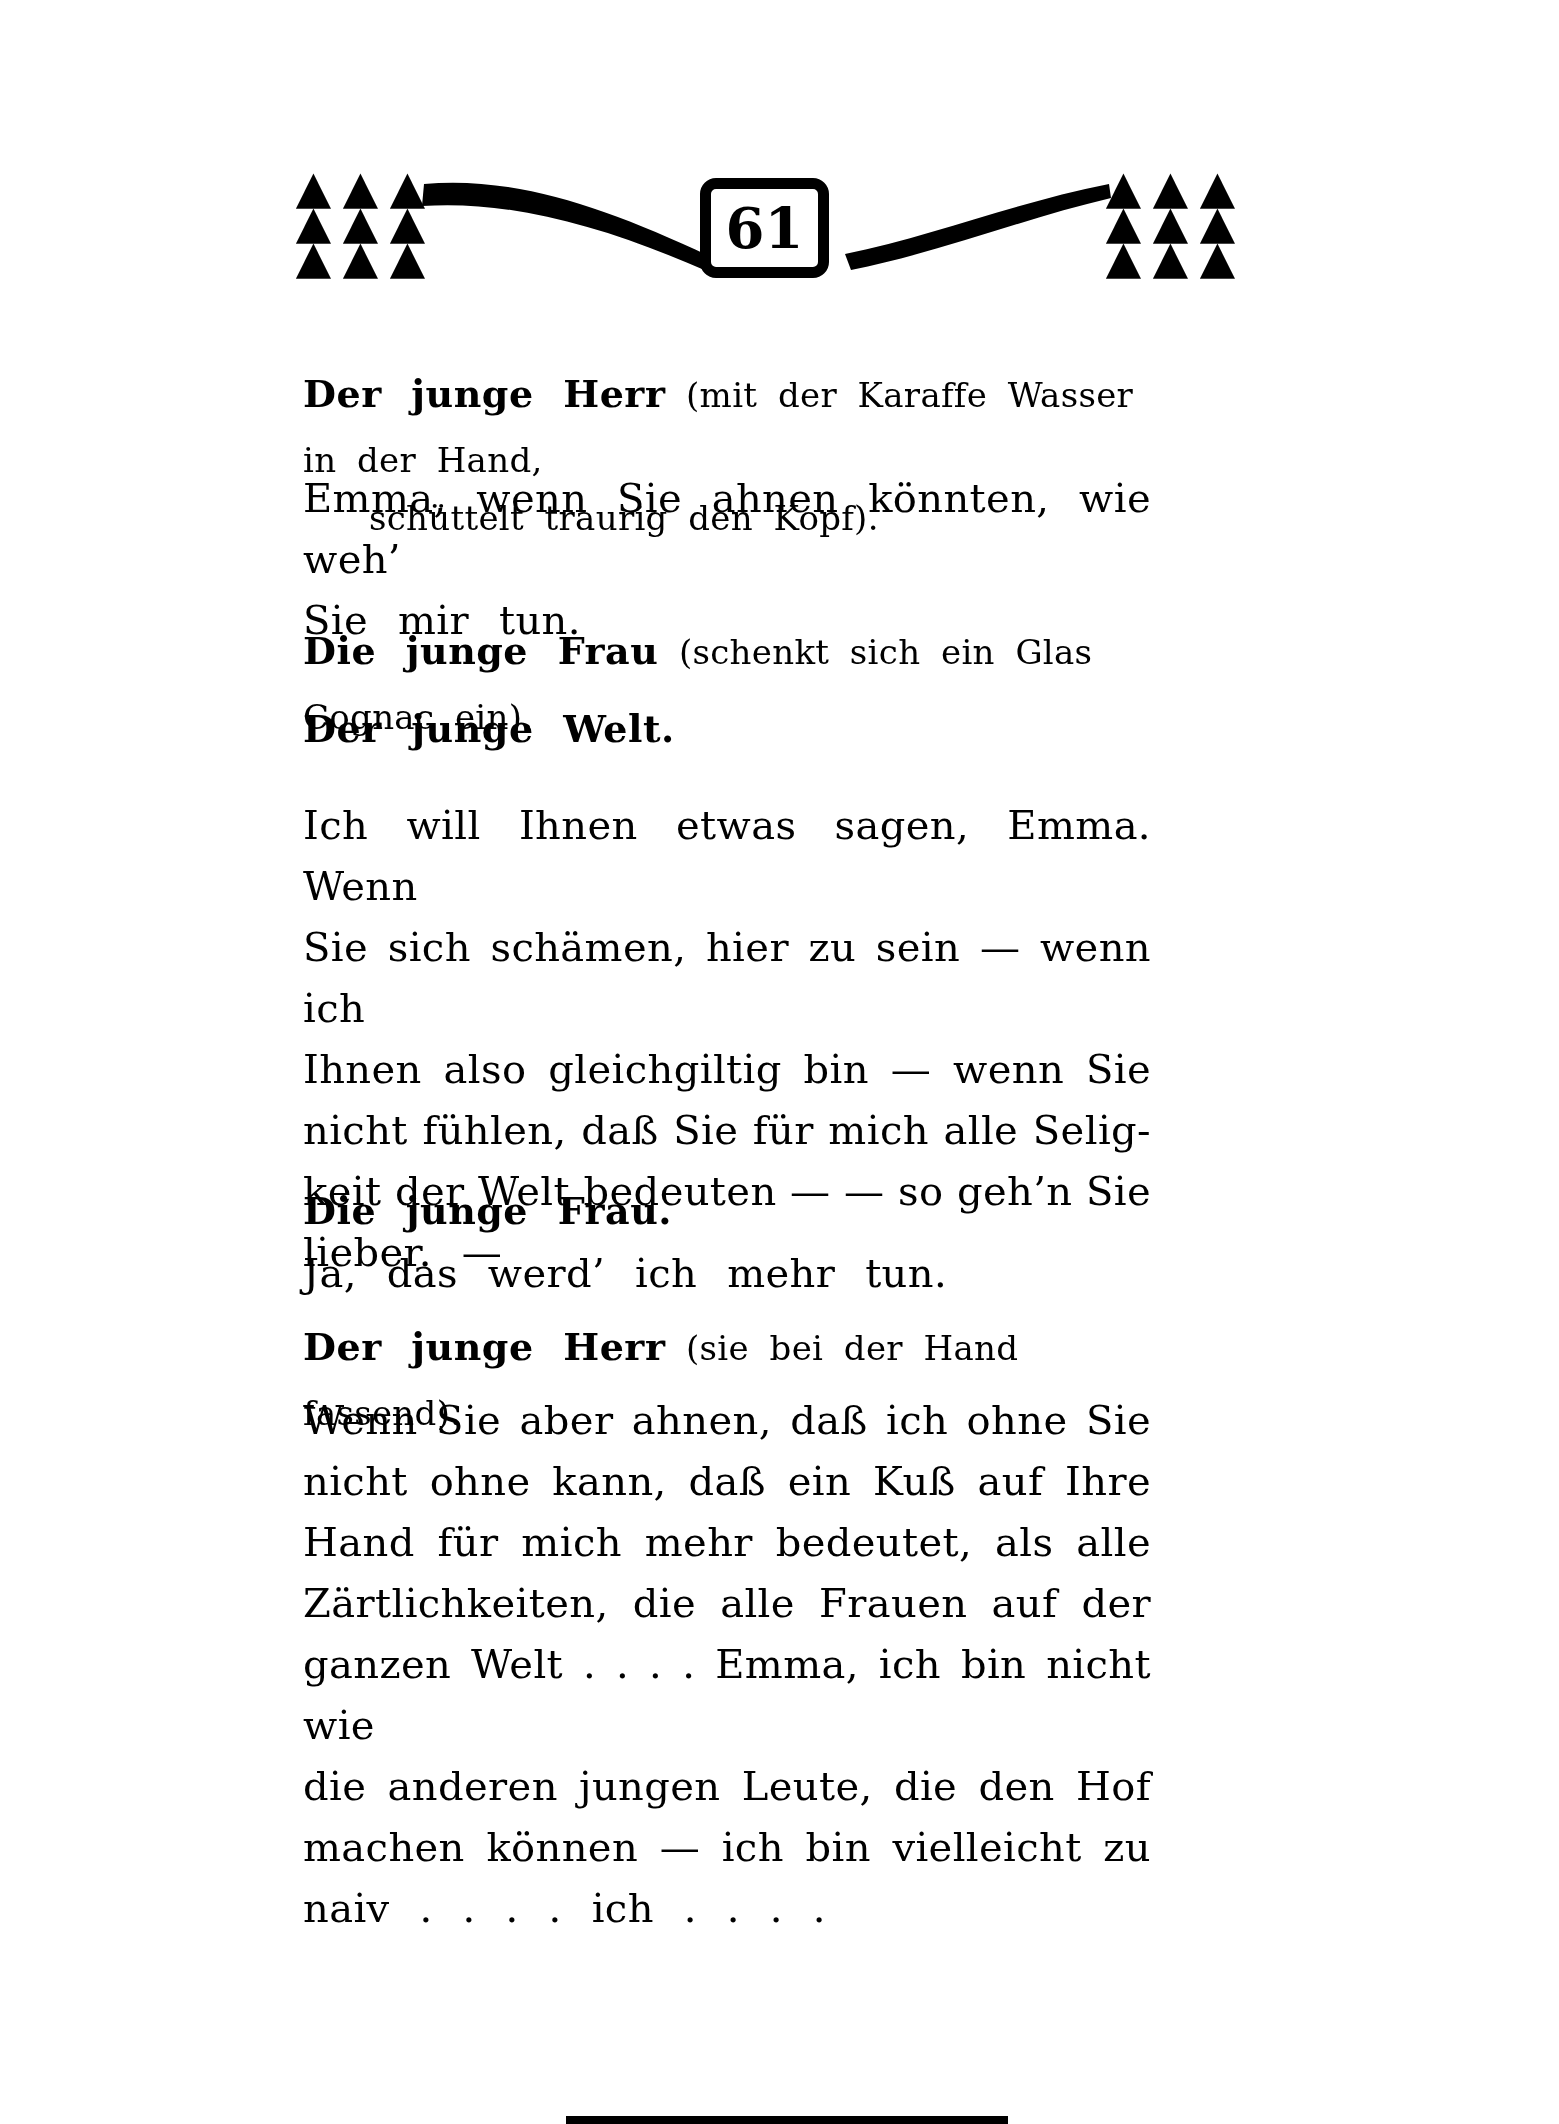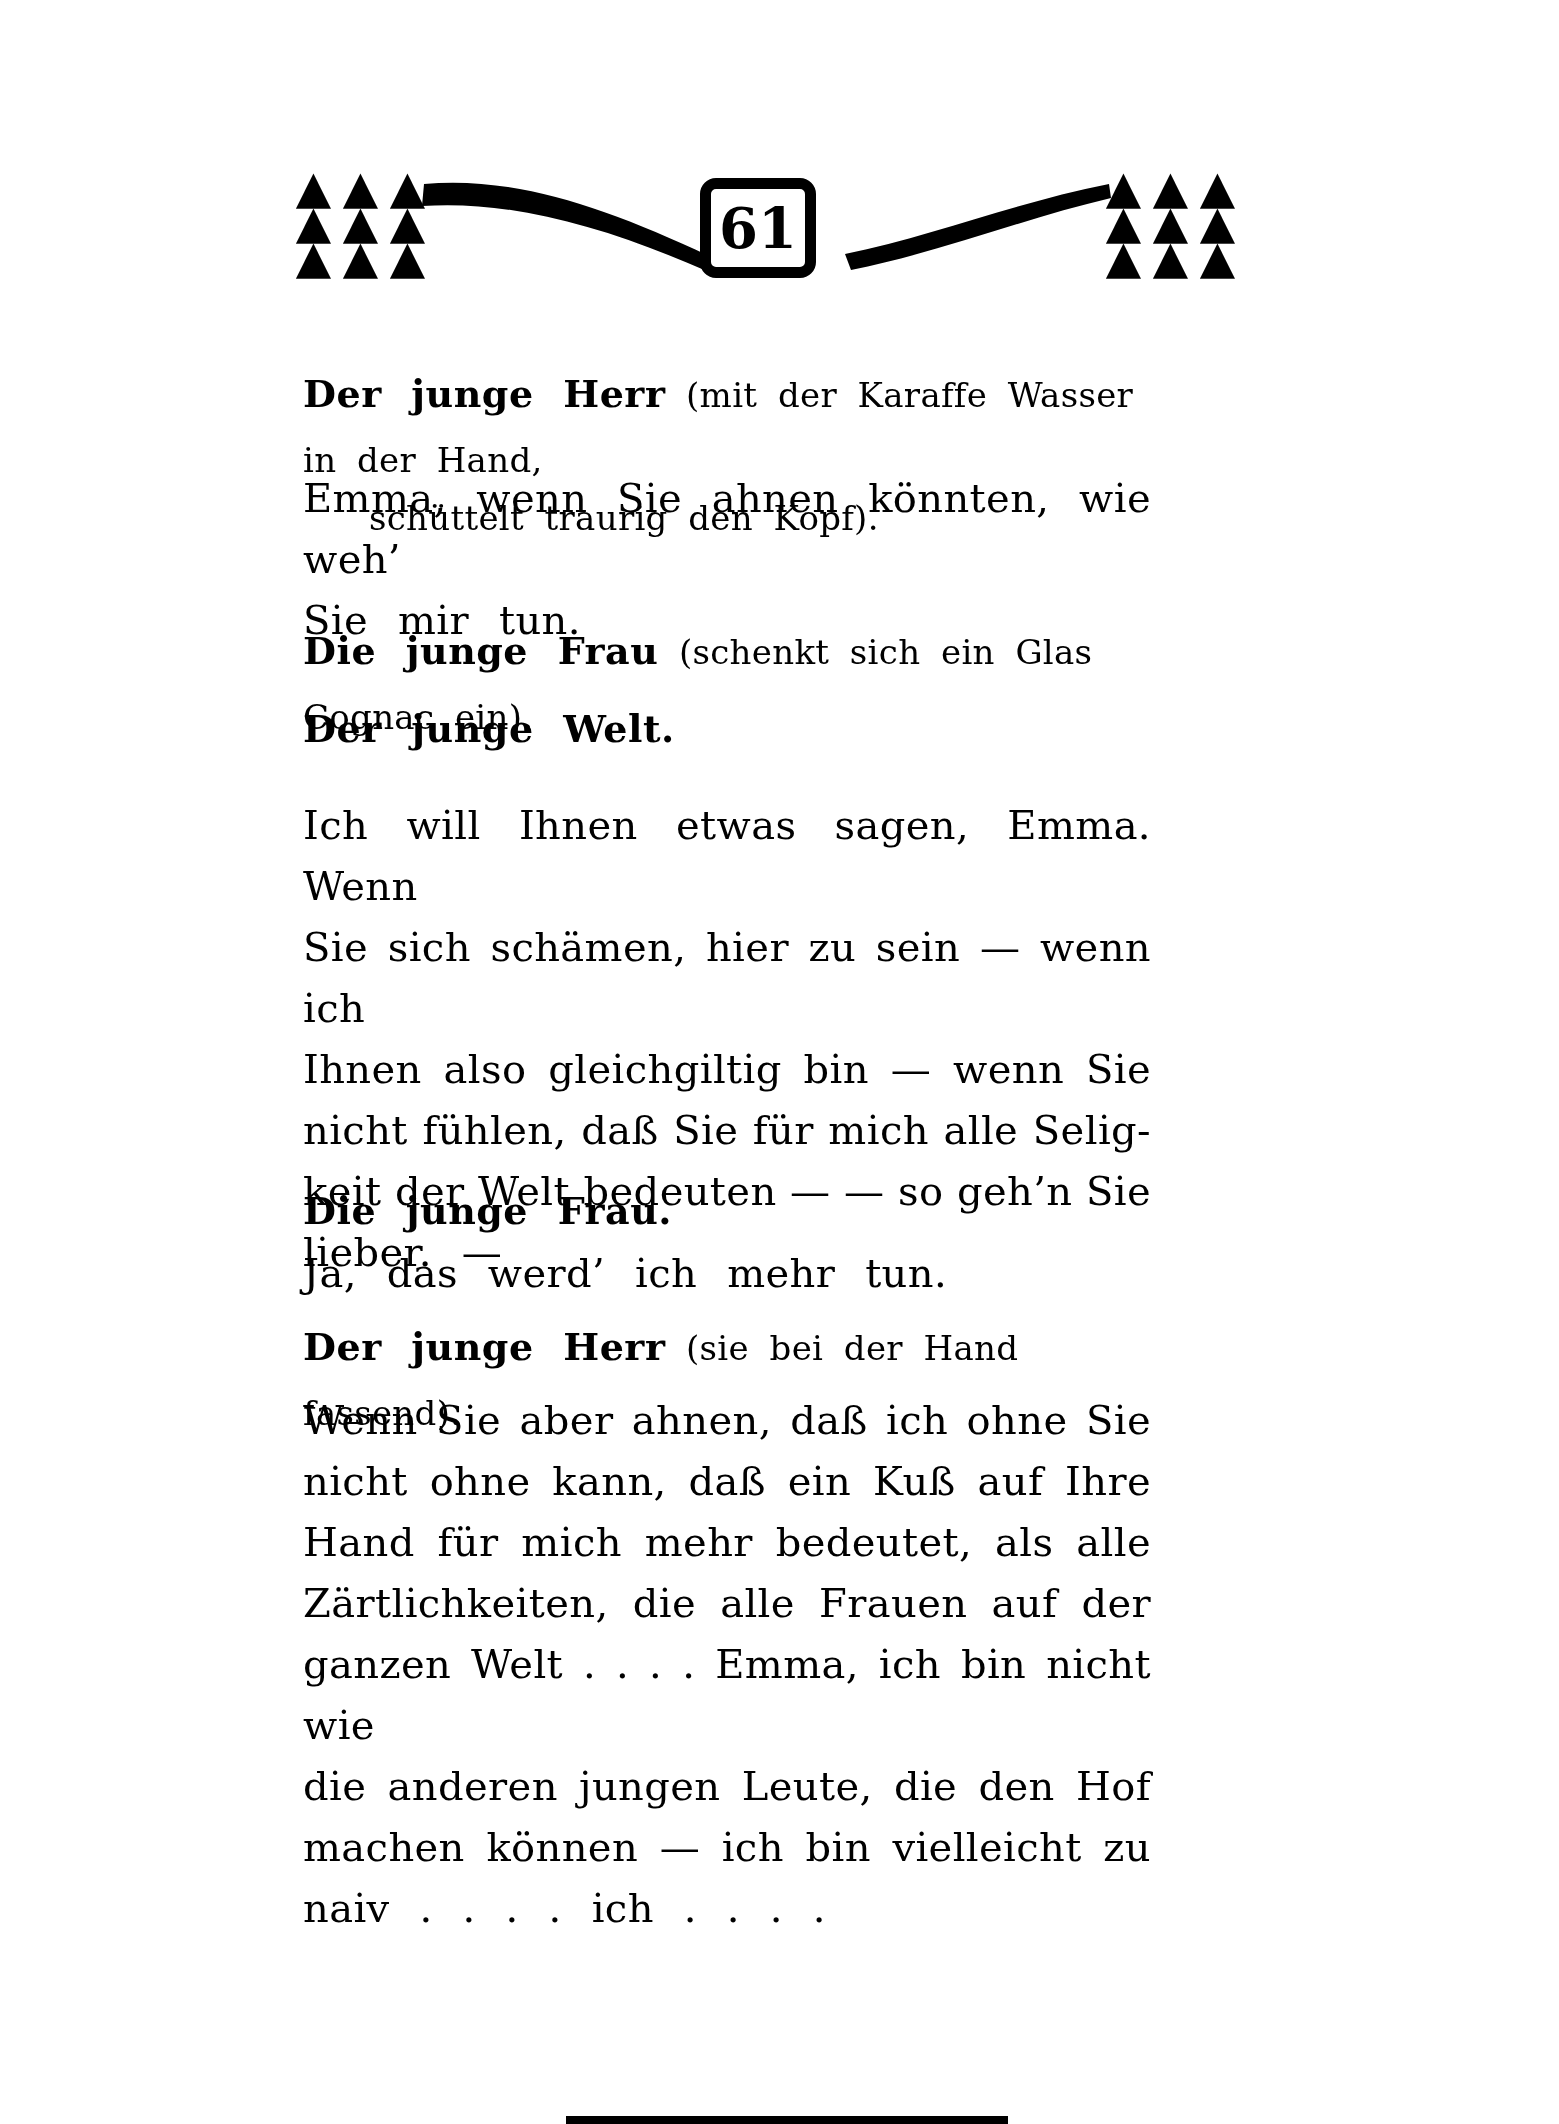--- a/index.html
+++ b/index.html
@@ -15,21 +15,21 @@
     grid-template-columns:repeat(3, 47px);
     font-family:"DejaVu Sans", sans-serif;
     font-size:46px; line-height:35px; color:#000;
     text-align:center;
   }
   .tri-grid.left  { left:290px; top:170px; }
   .tri-grid.right { left:1100px; top:170px; }
   .swoosh { position:absolute; }
   .swoosh path { fill:#000; }
   .page-number-box {
-    position:absolute; left:700px; top:178px; width:116px; height:100px;
+    position:absolute; left:700px; top:178px; width:129px; height:100px;
     box-sizing:border-box; border:11px solid #000; border-radius:16px;
     display:flex; align-items:center; justify-content:center;
     font-size:56px; font-weight:bold;
   }
 
   
   .content { position:absolute; left:303px; top:0; width:848px; }
   .blk { position:absolute; left:0; width:100%; }
   .blk:nth-child(1){ top:365px; }
   .blk:nth-child(2){ top:468px; }

